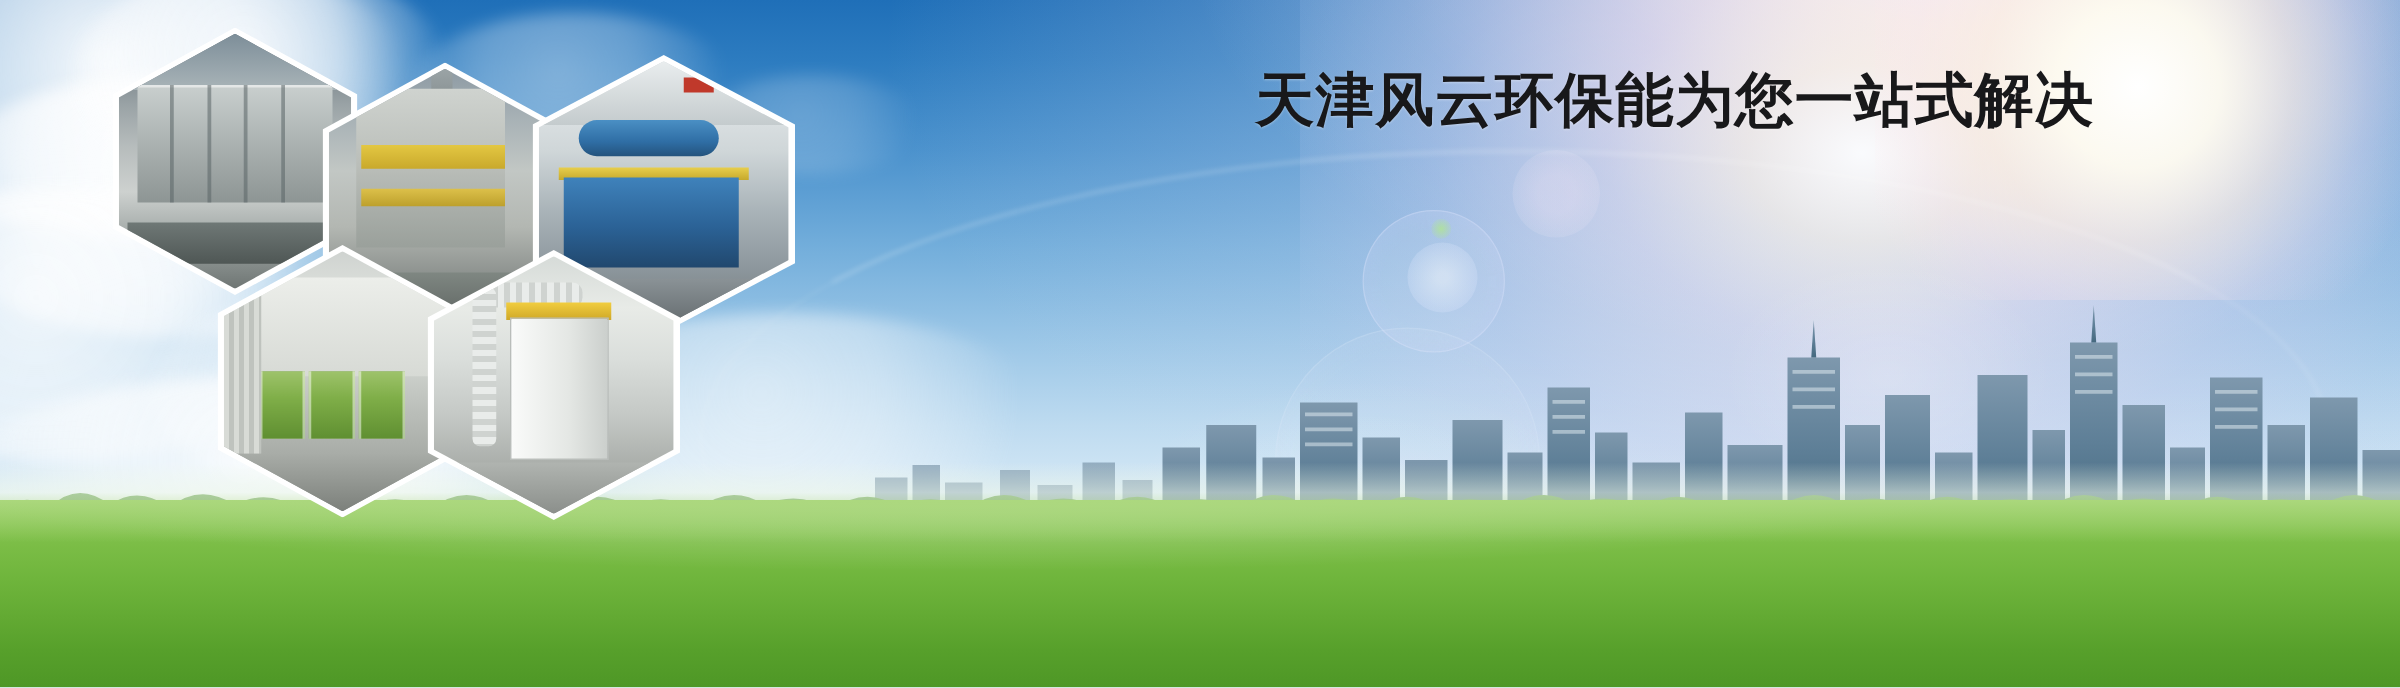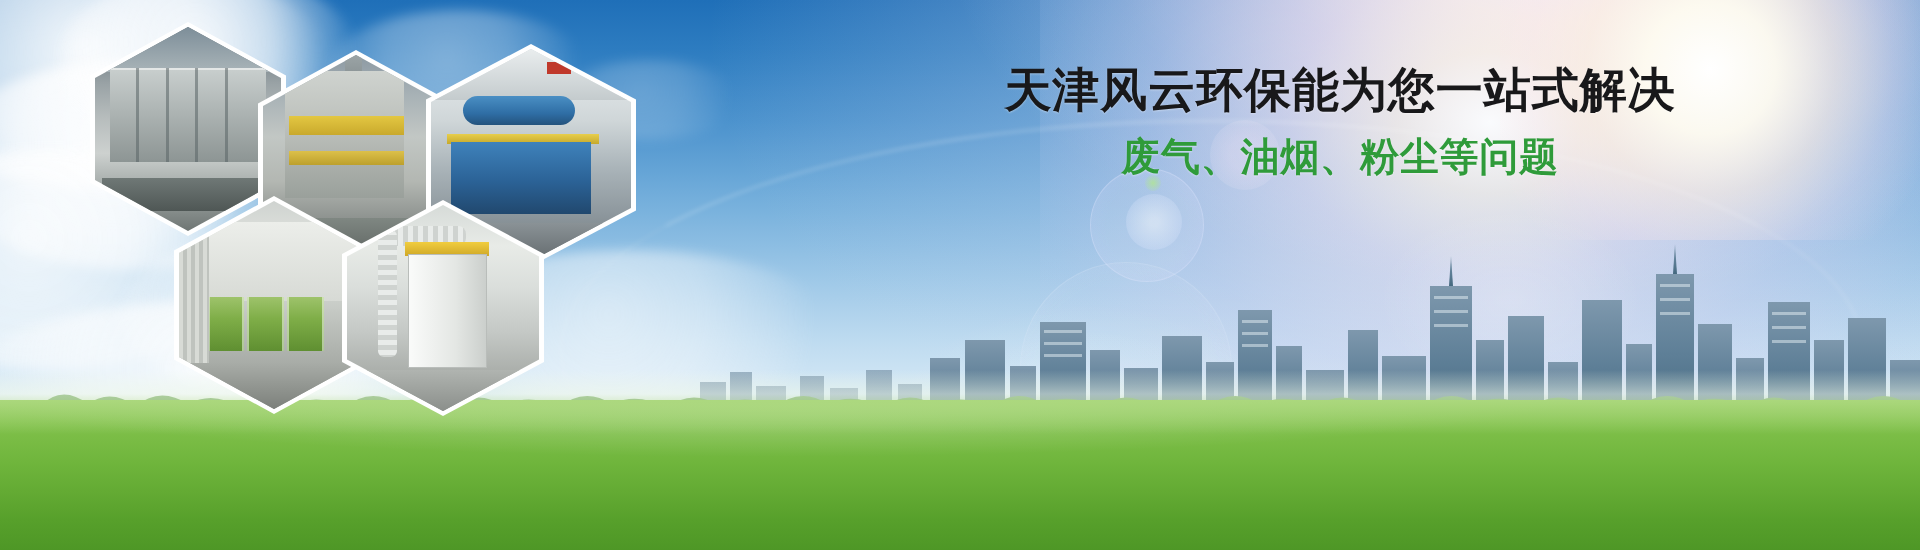--- a/index.html
+++ b/index.html
@@ -355,21 +355,21 @@
   
   .copy {
     position: absolute;
     left: 700px;
     top: 50px;
     width: 1160px;
     text-align: center;
     pointer-events: none;
   }
   .line {
-    margin: 14px;
+    margin: 4px;
     white-space: nowrap;
     letter-spacing: 0.02em;
     font-weight: 700;
   }
   .line-1 {
     font-size: 47px;
     line-height: 1.12;
     color: #18181a;
     text-shadow: 0 1px 2px rgba(255,255,255,0.35);
   }
@@ -576,16 +576,15 @@
         <div class="duct"></div>
         <div class="cabtop"></div>
         <div class="cab"></div>
         <div class="floor5"></div>
       </div>
     </div>
   </div>
 
   <div class="copy">
     <p class="line line-1"><span class="shift-1">天津风云环保能为您一站式解决</span></p>
-    <p class="line line-2"><span class="shift-2">废气、油烟、粉尘等问题</span></p>
   </div>
 
 </div>
 
 </body></html>

